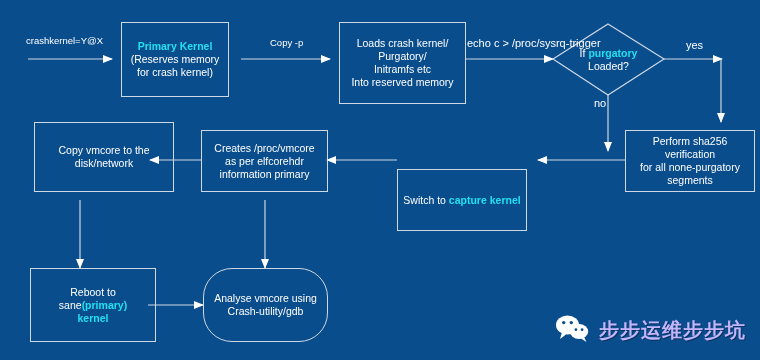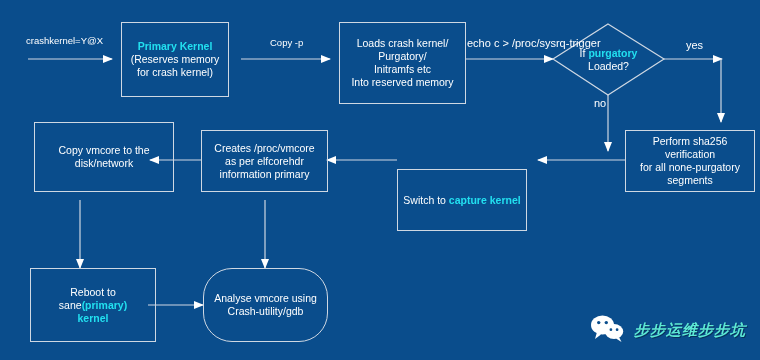--- a/index.html
+++ b/index.html
@@ -70,27 +70,26 @@
   }
   #watermark {
     position: absolute;
     right: 14px;
     bottom: 14px;
     display: flex;
     align-items: center;
     gap: 10px;
   }
   #watermark .wm-text {
-    color: #5eead4;
-    font-size: 15px;
+    color: #c4b5fd;
+    font-size: 20px;
     font-weight: bold;
     letter-spacing: 1px;
     font-family: "DejaVu Sans", sans-serif;
     text-shadow: 1px 1px 0 rgba(0,0,0,0.35);
-    font-style: italic;
   }
 </style>
 </head>
 <body>
 
 <div id="canvas">
 
   <svg id="wires" viewBox="0 0 760 360">
     <defs>
       <marker id="arrow" markerWidth="10" markerHeight="8" refX="9" refY="4" orient="auto" markerUnits="userSpaceOnUse">

